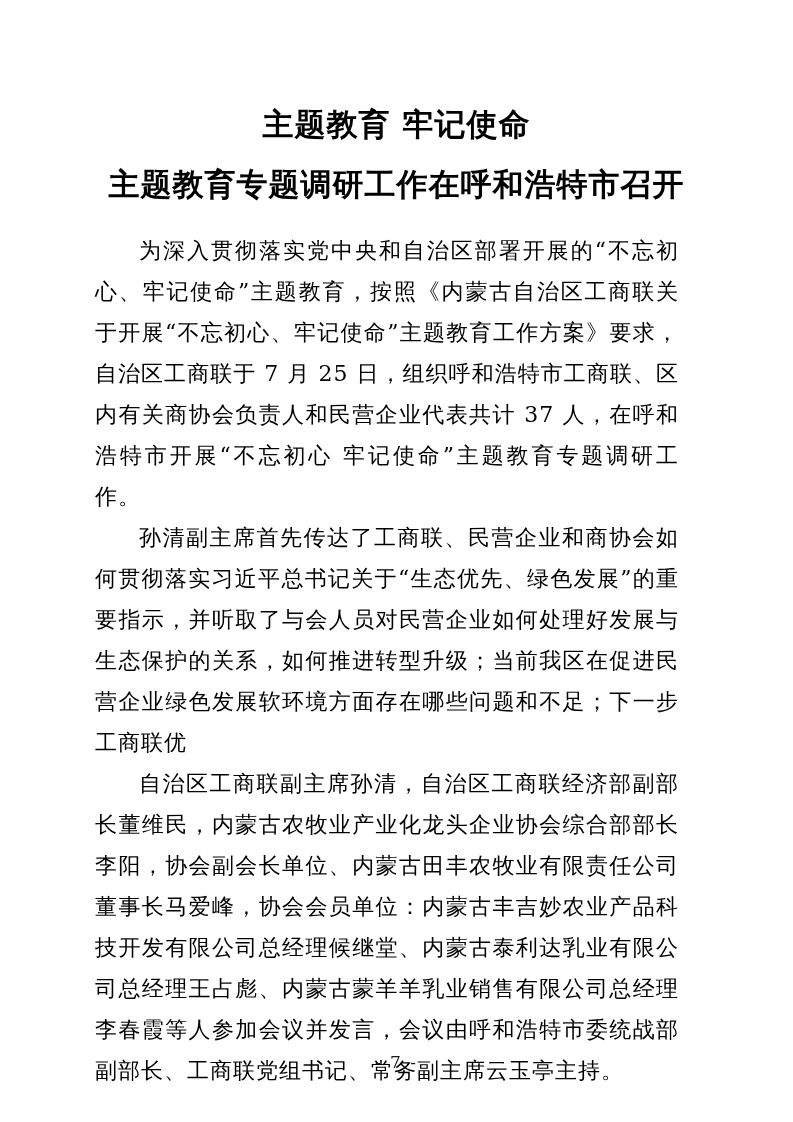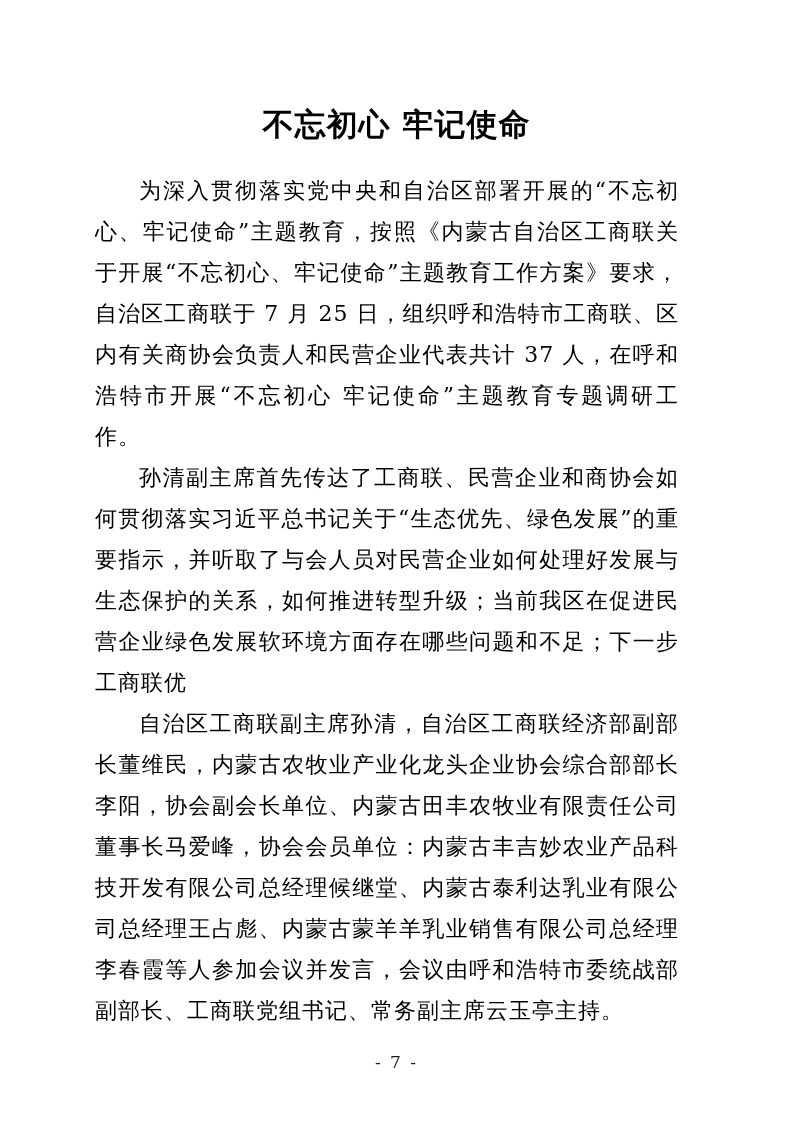--- a/index.html
+++ b/index.html
@@ -58,21 +58,22 @@
     color: #1a1a1a;
     font-family: "DejaVu Serif", "Liberation Serif", serif;
   }
 </style>
 </head>
 <body>
 
 <div class="page">
 
   <div class="title-block">
-    <div class="title-line">不忘初心 牢记使命</div>
+    <div class="title-line">主题教育 牢记使命</div>
+    <div class="title-line">主题教育专题调研工作在呼和浩特市召开</div>
   </div>
 
   <div class="body-text">
     <p>为深入贯彻落实党中央和自治区部署开展的“不忘初心、牢记使命”主题教育，按照《内蒙古自治区工商联关于开展“不忘初心、牢记使命”主题教育工作方案》要求，自治区工商联于 7 月 25 日，组织呼和浩特市工商联、区内有关商协会负责人和民营企业代表共计 37 人，在呼和浩特市开展“不忘初心 牢记使命”主题教育专题调研工作。</p>
     <p>孙清副主席首先传达了工商联、民营企业和商协会如何贯彻落实习近平总书记关于“生态优先、绿色发展”的重要指示，并听取了与会人员对民营企业如何处理好发展与生态保护的关系，如何推进转型升级；当前我区在促进民营企业绿色发展软环境方面存在哪些问题和不足；下一步工商联优</p>
     <p>自治区工商联副主席孙清，自治区工商联经济部副部长董维民，内蒙古农牧业产业化龙头企业协会综合部部长李阳，协会副会长单位、内蒙古田丰农牧业有限责任公司董事长马爱峰，协会会员单位：内蒙古丰吉妙农业产品科技开发有限公司总经理候继堂、内蒙古泰利达乳业有限公司总经理王占彪、内蒙古蒙羊羊乳业销售有限公司总经理李春霞等人参加会议并发言，会议由呼和浩特市委统战部副部长、工商联党组书记、常务副主席云玉亭主持。</p>
   </div>
 
   <div class="page-footer">
     <span class="page-number">- 7 -</span>

